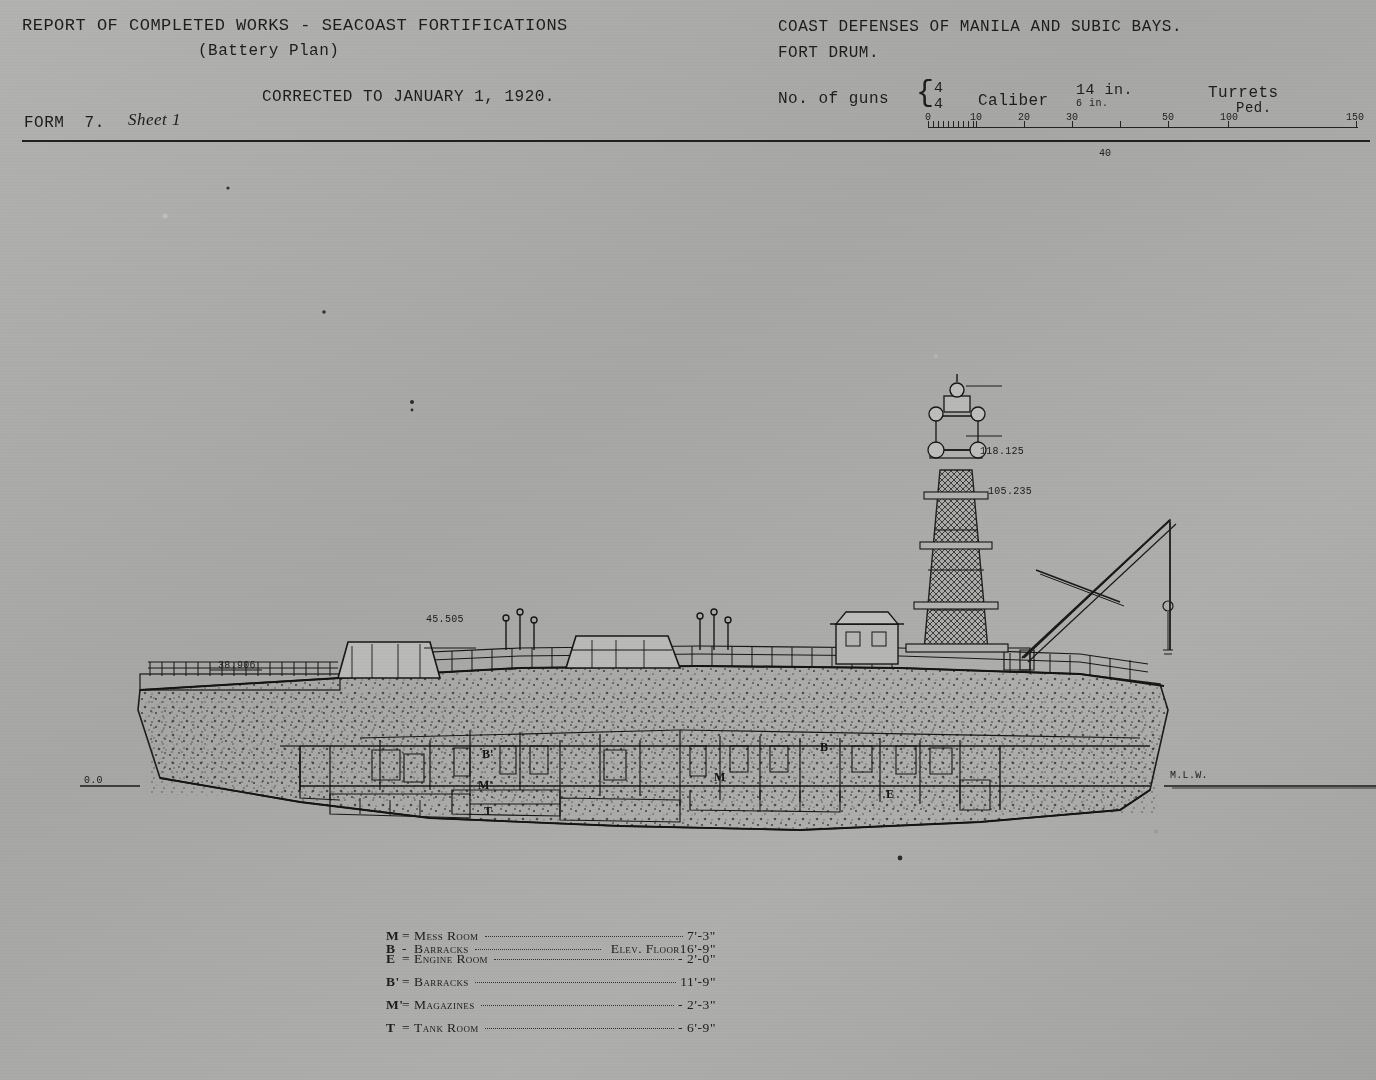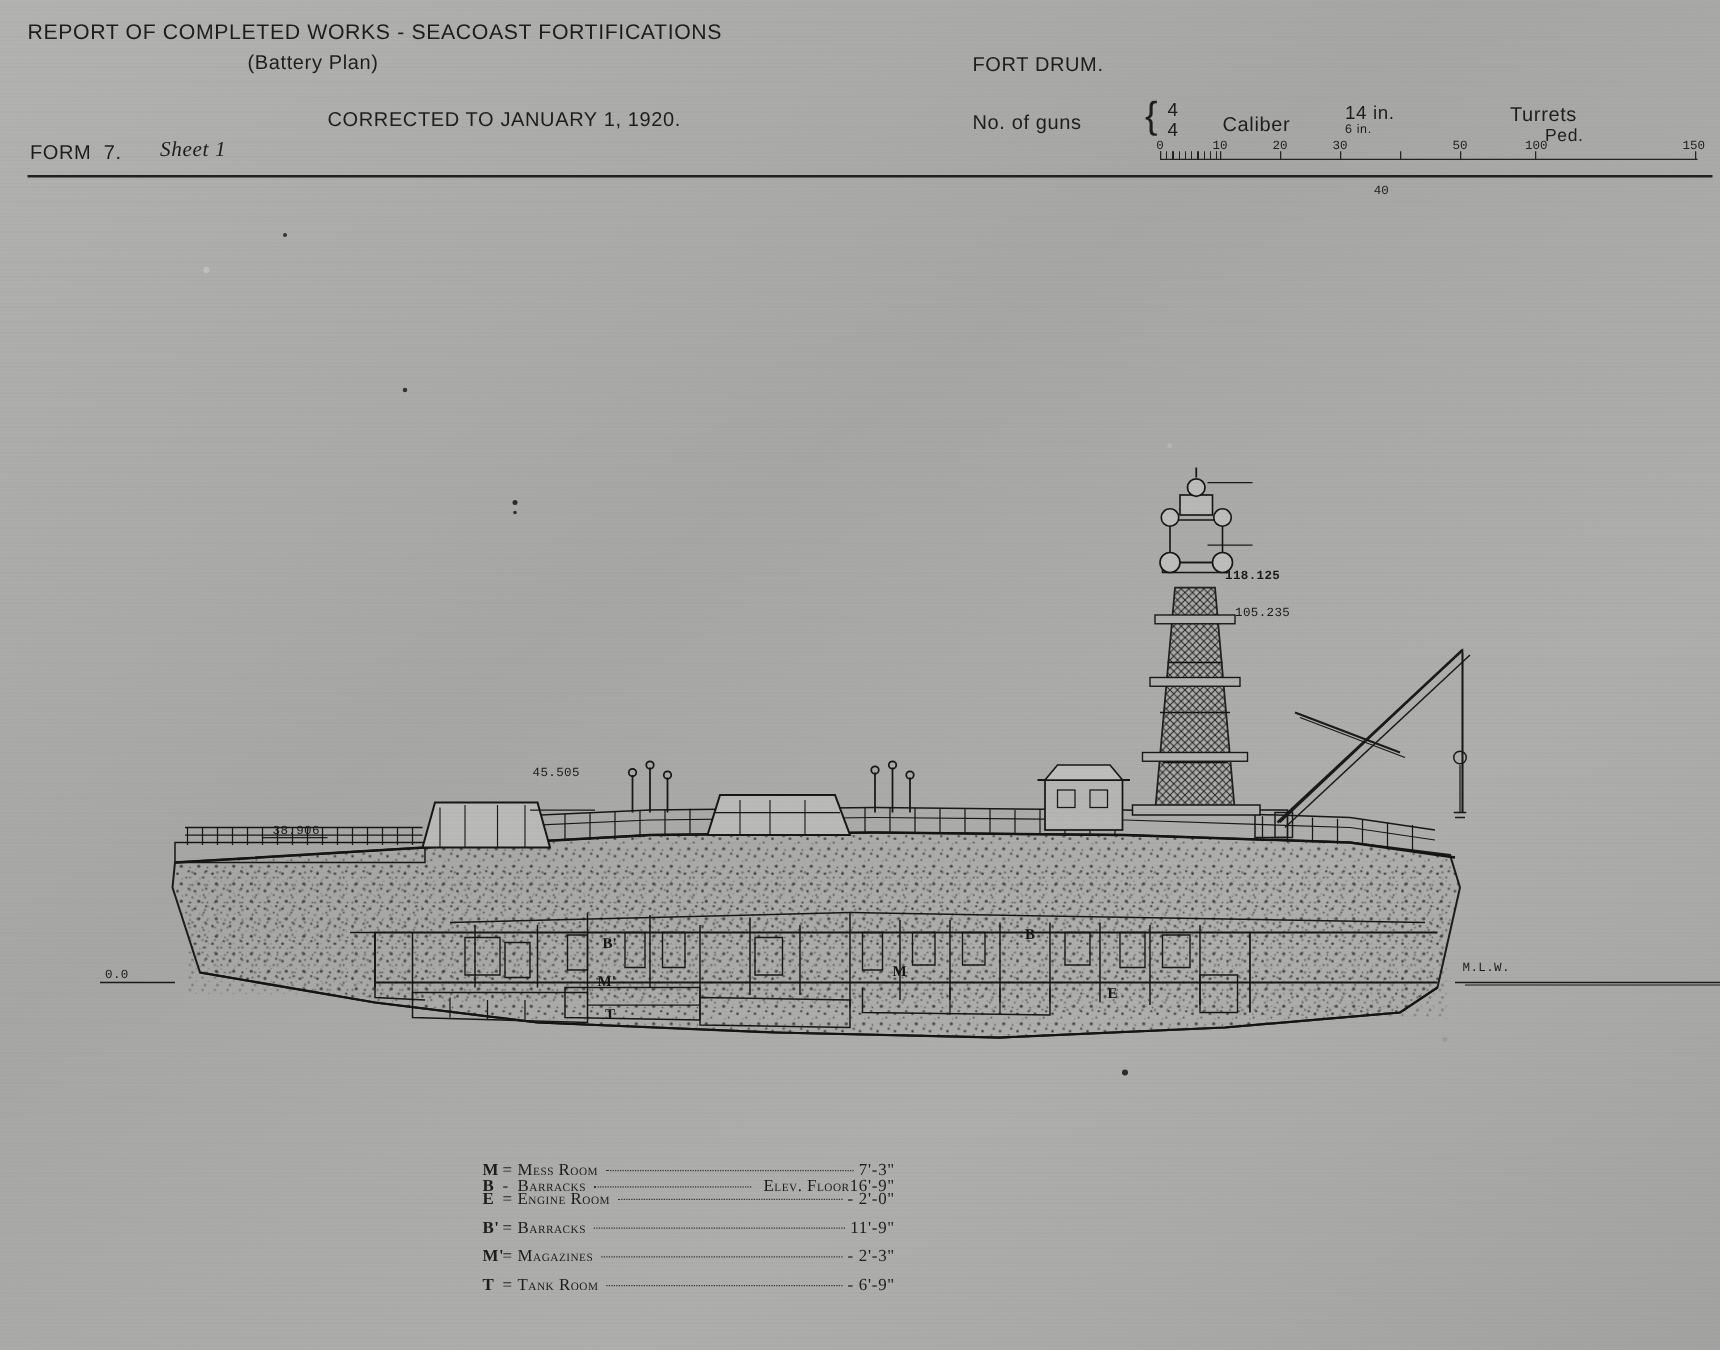--- a/index.html
+++ b/index.html
@@ -28,21 +28,21 @@
     inset: 0;
     pointer-events: none;
     opacity: .35;
     background-image:
       repeating-linear-gradient(0deg, rgba(0,0,0,.035) 0 1px, transparent 1px 3px),
       repeating-linear-gradient(90deg, rgba(255,255,255,.03) 0 1px, transparent 1px 4px);
   }
   
   .hdr {
     position: absolute;
-    font-family: Liberation Sans, sans-serif;
+    font-family: Liberation Mono, monospace;
     letter-spacing: .5px;
     color: #1d1d1d;
     white-space: pre;
   }
   #hdr-title      { left: 22px;  top: 16px;  font-size: 17px; }
   #hdr-subtitle   { left: 198px; top: 42px;  font-size: 16px; }
   #hdr-corrected  { left: 262px; top: 88px;  font-size: 16px; }
   #hdr-form       { left: 24px;  top: 114px; font-size: 16px; }
   #hdr-sheet      { left: 128px; top: 110px; font-size: 17px; font-family: "Liberation Serif", serif; font-style: italic; }
   #hdr-right1     { left: 778px; top: 18px;  font-size: 16px; }
@@ -156,20 +156,21 @@
 </head>
 <body>
 
 <div id="page">
 
   <div class="hdr" id="hdr-title">REPORT OF COMPLETED WORKS - SEACOAST FORTIFICATIONS</div>
   <div class="hdr" id="hdr-subtitle">(Battery Plan)</div>
   <div class="hdr" id="hdr-corrected">CORRECTED TO JANUARY 1, 1920.</div>
   <div class="hdr" id="hdr-form">FORM  7.</div>
   <div class="hdr" id="hdr-sheet">Sheet 1</div>
+  <div class="hdr" id="hdr-right1">COAST DEFENSES OF MANILA AND SUBIC BAYS.</div>
   <div class="hdr" id="hdr-right2">FORT DRUM.</div>
   <div class="hdr" id="hdr-guns">No. of guns</div>
   <div class="hdr" id="hdr-brace">{</div>
   <div class="hdr" id="hdr-n1">4</div>
   <div class="hdr" id="hdr-n2">4</div>
   <div class="hdr" id="hdr-caliber">Caliber</div>
   <div class="hdr" id="hdr-cal1">14 in.</div>
   <div class="hdr" id="hdr-cal2">6 in.</div>
   <div class="hdr" id="hdr-turrets">Turrets</div>
   <div class="hdr" id="hdr-ped">Ped.</div>
@@ -377,21 +378,21 @@
       </g>
 
       <circle cx="412" cy="252" r="2.0" fill="#2b2b2b"></circle>
       <circle cx="412" cy="260" r="1.4" fill="#2b2b2b"></circle>
       <circle cx="324" cy="162" r="1.8" fill="#333"></circle>
       <circle cx="900" cy="708" r="2.4" fill="#2b2b2b"></circle>
       <circle cx="228" cy="38" r="1.6" fill="#333"></circle>
     </svg>
 
     
-    <div class="annot" style="left:980px; top:306px;font-weight:bold;">118.125</div>
+    <div class="annot" style="left:980px; top:296px;">118.125</div>
     <div class="annot" style="left:988px; top:336px;">105.235</div>
     <div class="annot" style="left:218px; top:510px;">38.906</div>
     <div class="annot" style="left:426px; top:464px;">45.505</div>
     <div class="annot" style="left:84px;  top:625px;">0.0</div>
     <div class="annot" style="left:1170px; top:620px;">M.L.W.</div>
 
     <div class="roomlbl" style="left:482px; top:597px;">B'</div>
     <div class="roomlbl" style="left:478px; top:628px;">M'</div>
     <div class="roomlbl" style="left:484px; top:654px;">T</div>
     <div class="roomlbl" style="left:714px; top:620px;">M</div>

